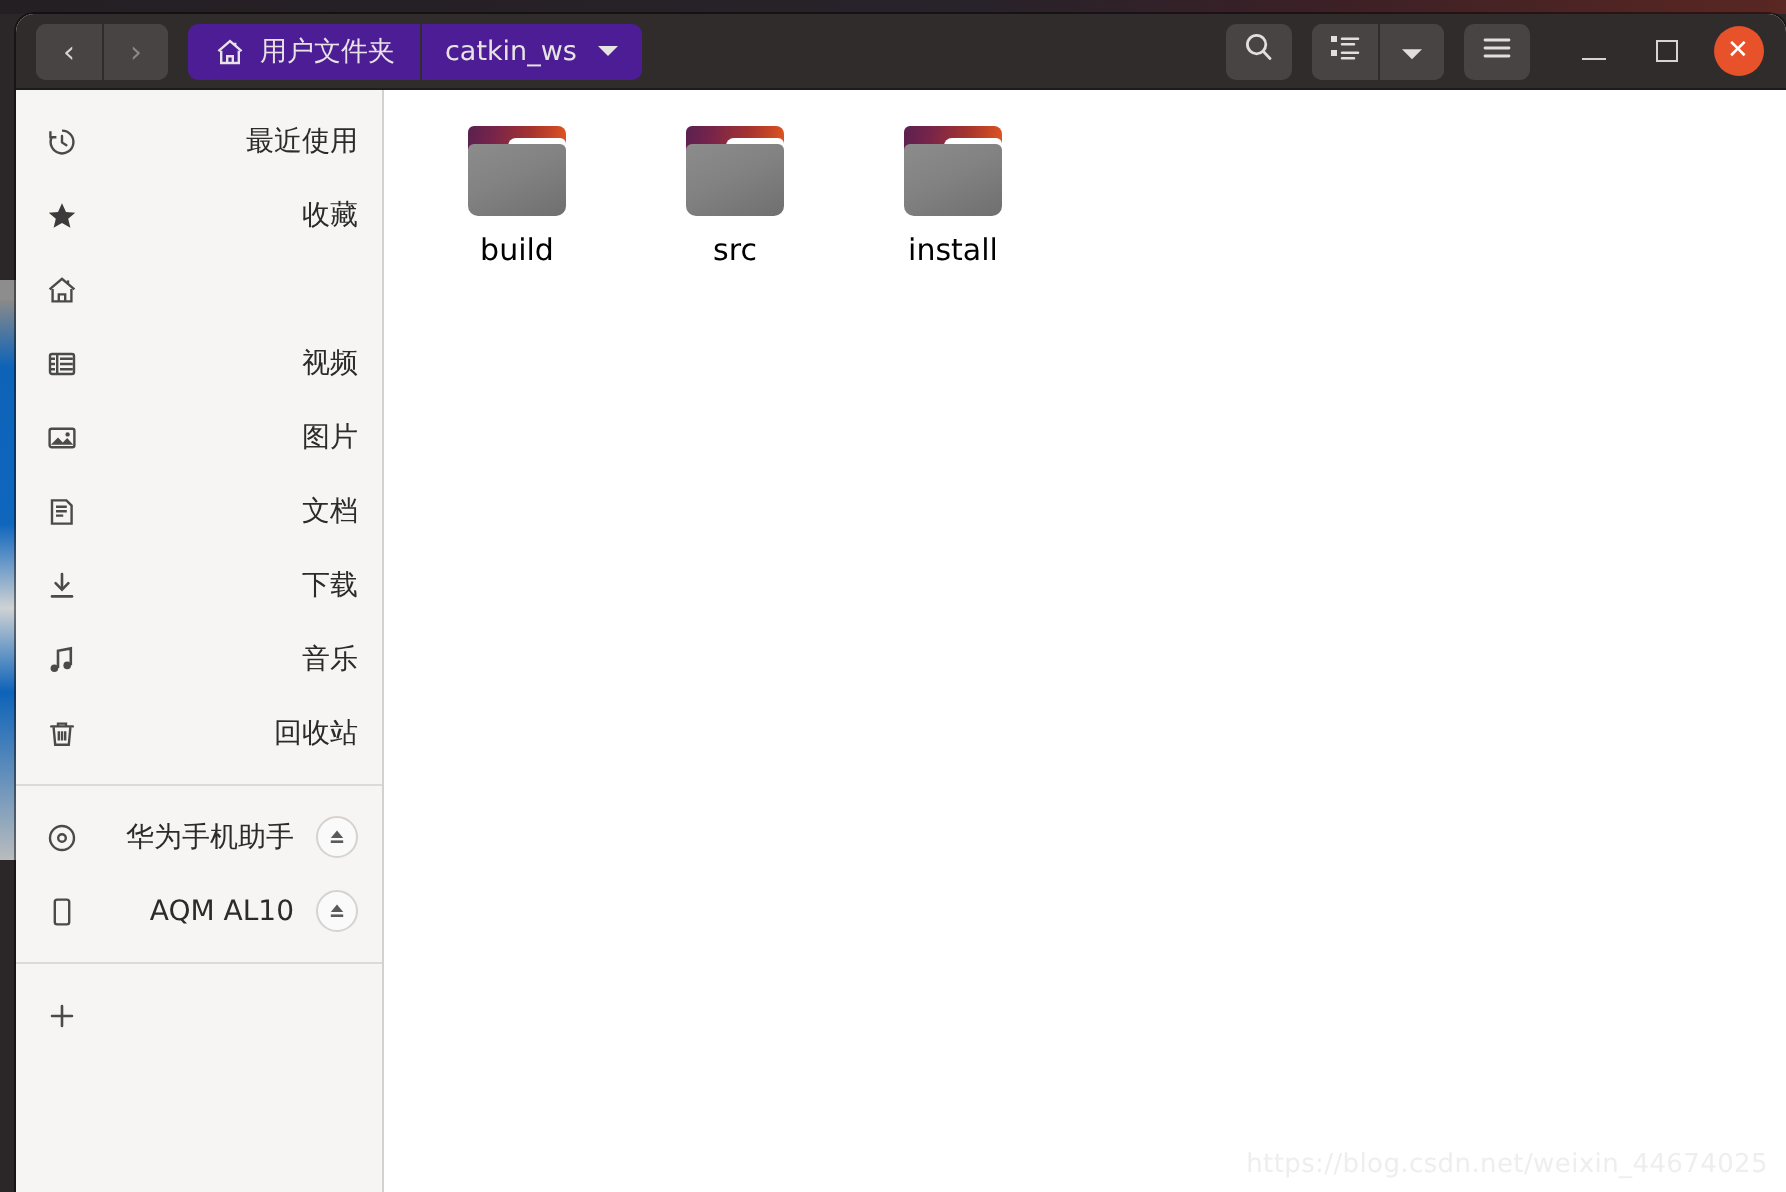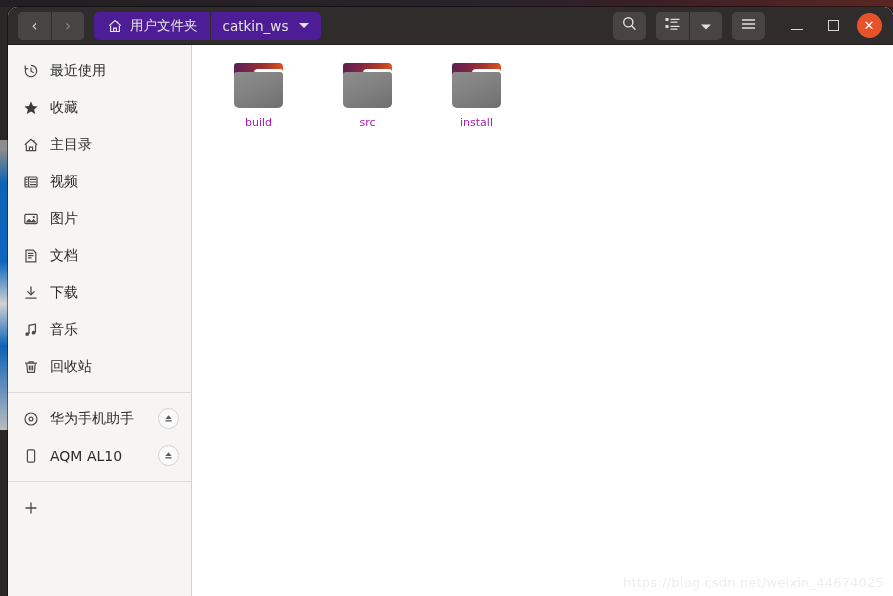--- a/index.html
+++ b/index.html
@@ -145,21 +145,21 @@
     cursor:pointer;
     color:#2b2b2b;
     font-size:14px;
   }
   .sb-ico {
     width:17px;height:17px;
     flex-shrink:0;
     display:flex;align-items:center;justify-content:center;
     color:#4a4a4a;
   }
-  .sb-label { flex:1; white-space:nowrap; overflow:hidden; }
+  .sb-label { flex:1; white-space:nowrap; overflow:hidden;text-align:right; }
   .eject {
     width:21px;height:21px;border-radius:50%;
     border:1px solid #d5d2cf;
     background:#fbfafa;
     display:flex;align-items:center;justify-content:center;
     flex-shrink:0;
     cursor:pointer;
   }
   .sb-sep { height:1px; background:#dcd9d6; margin:7px 0; }
 
@@ -194,22 +194,22 @@
     background:#ffffff;
     border-radius:4px 3px 0 0;
   }
   .folder .front {
     position:absolute; left:0; top:9px;
     width:49px; height:36px;
     border-radius:3px 3px 5px 5px;
     background:linear-gradient(155deg,#8c8c8c 0%,#828282 45%,#6f6f6f 100%);
   }
   .fname {
-    font-size:11px;
-    color:#a21caf;
+    font-size:15px;
+    color:#000000;
     padding:1px 5px;
     border-radius:3px;
     white-space:nowrap;
   }
 
   .watermark {
     position:absolute;
     right:9px; bottom:6px;
     font-size:13px;
     color:#eeeeee;
@@ -342,21 +342,20 @@
 
       <div class="sb-item">
         <span class="sb-ico">
           <svg width="16" height="16" viewBox="0 0 16 16" fill="none" stroke="#4a4a4a" stroke-width="1.2">
             <path d="M1.8 7.7 8 2.4l6.2 5.3"></path>
               <path d="M3.3 7.5v6.2h9.4V7.5"></path>
             <path d="M6.4 13.7v-3.5h3.2v3.5"></path>
               <path d="M11 3.2v1.7"></path>
           </svg>
         </span>
-        <span class="sb-label">主目录</span>
       </div>
 
 
       <div class="sb-item">
         <span class="sb-ico">
           <svg width="16" height="16" viewBox="0 0 16 16" fill="none" stroke="#4a4a4a" stroke-width="1.2">
             <rect x="2" y="3" width="12" height="10" rx="1"></rect>
             <path d="M5.6 3v10"></path>
             <path d="M2.3 5.4h2.2M2.3 8h2.2M2.3 10.6h2.2M7 5.4h6.4M7 8h6.4M7 10.6h6.4"></path>
           </svg>

